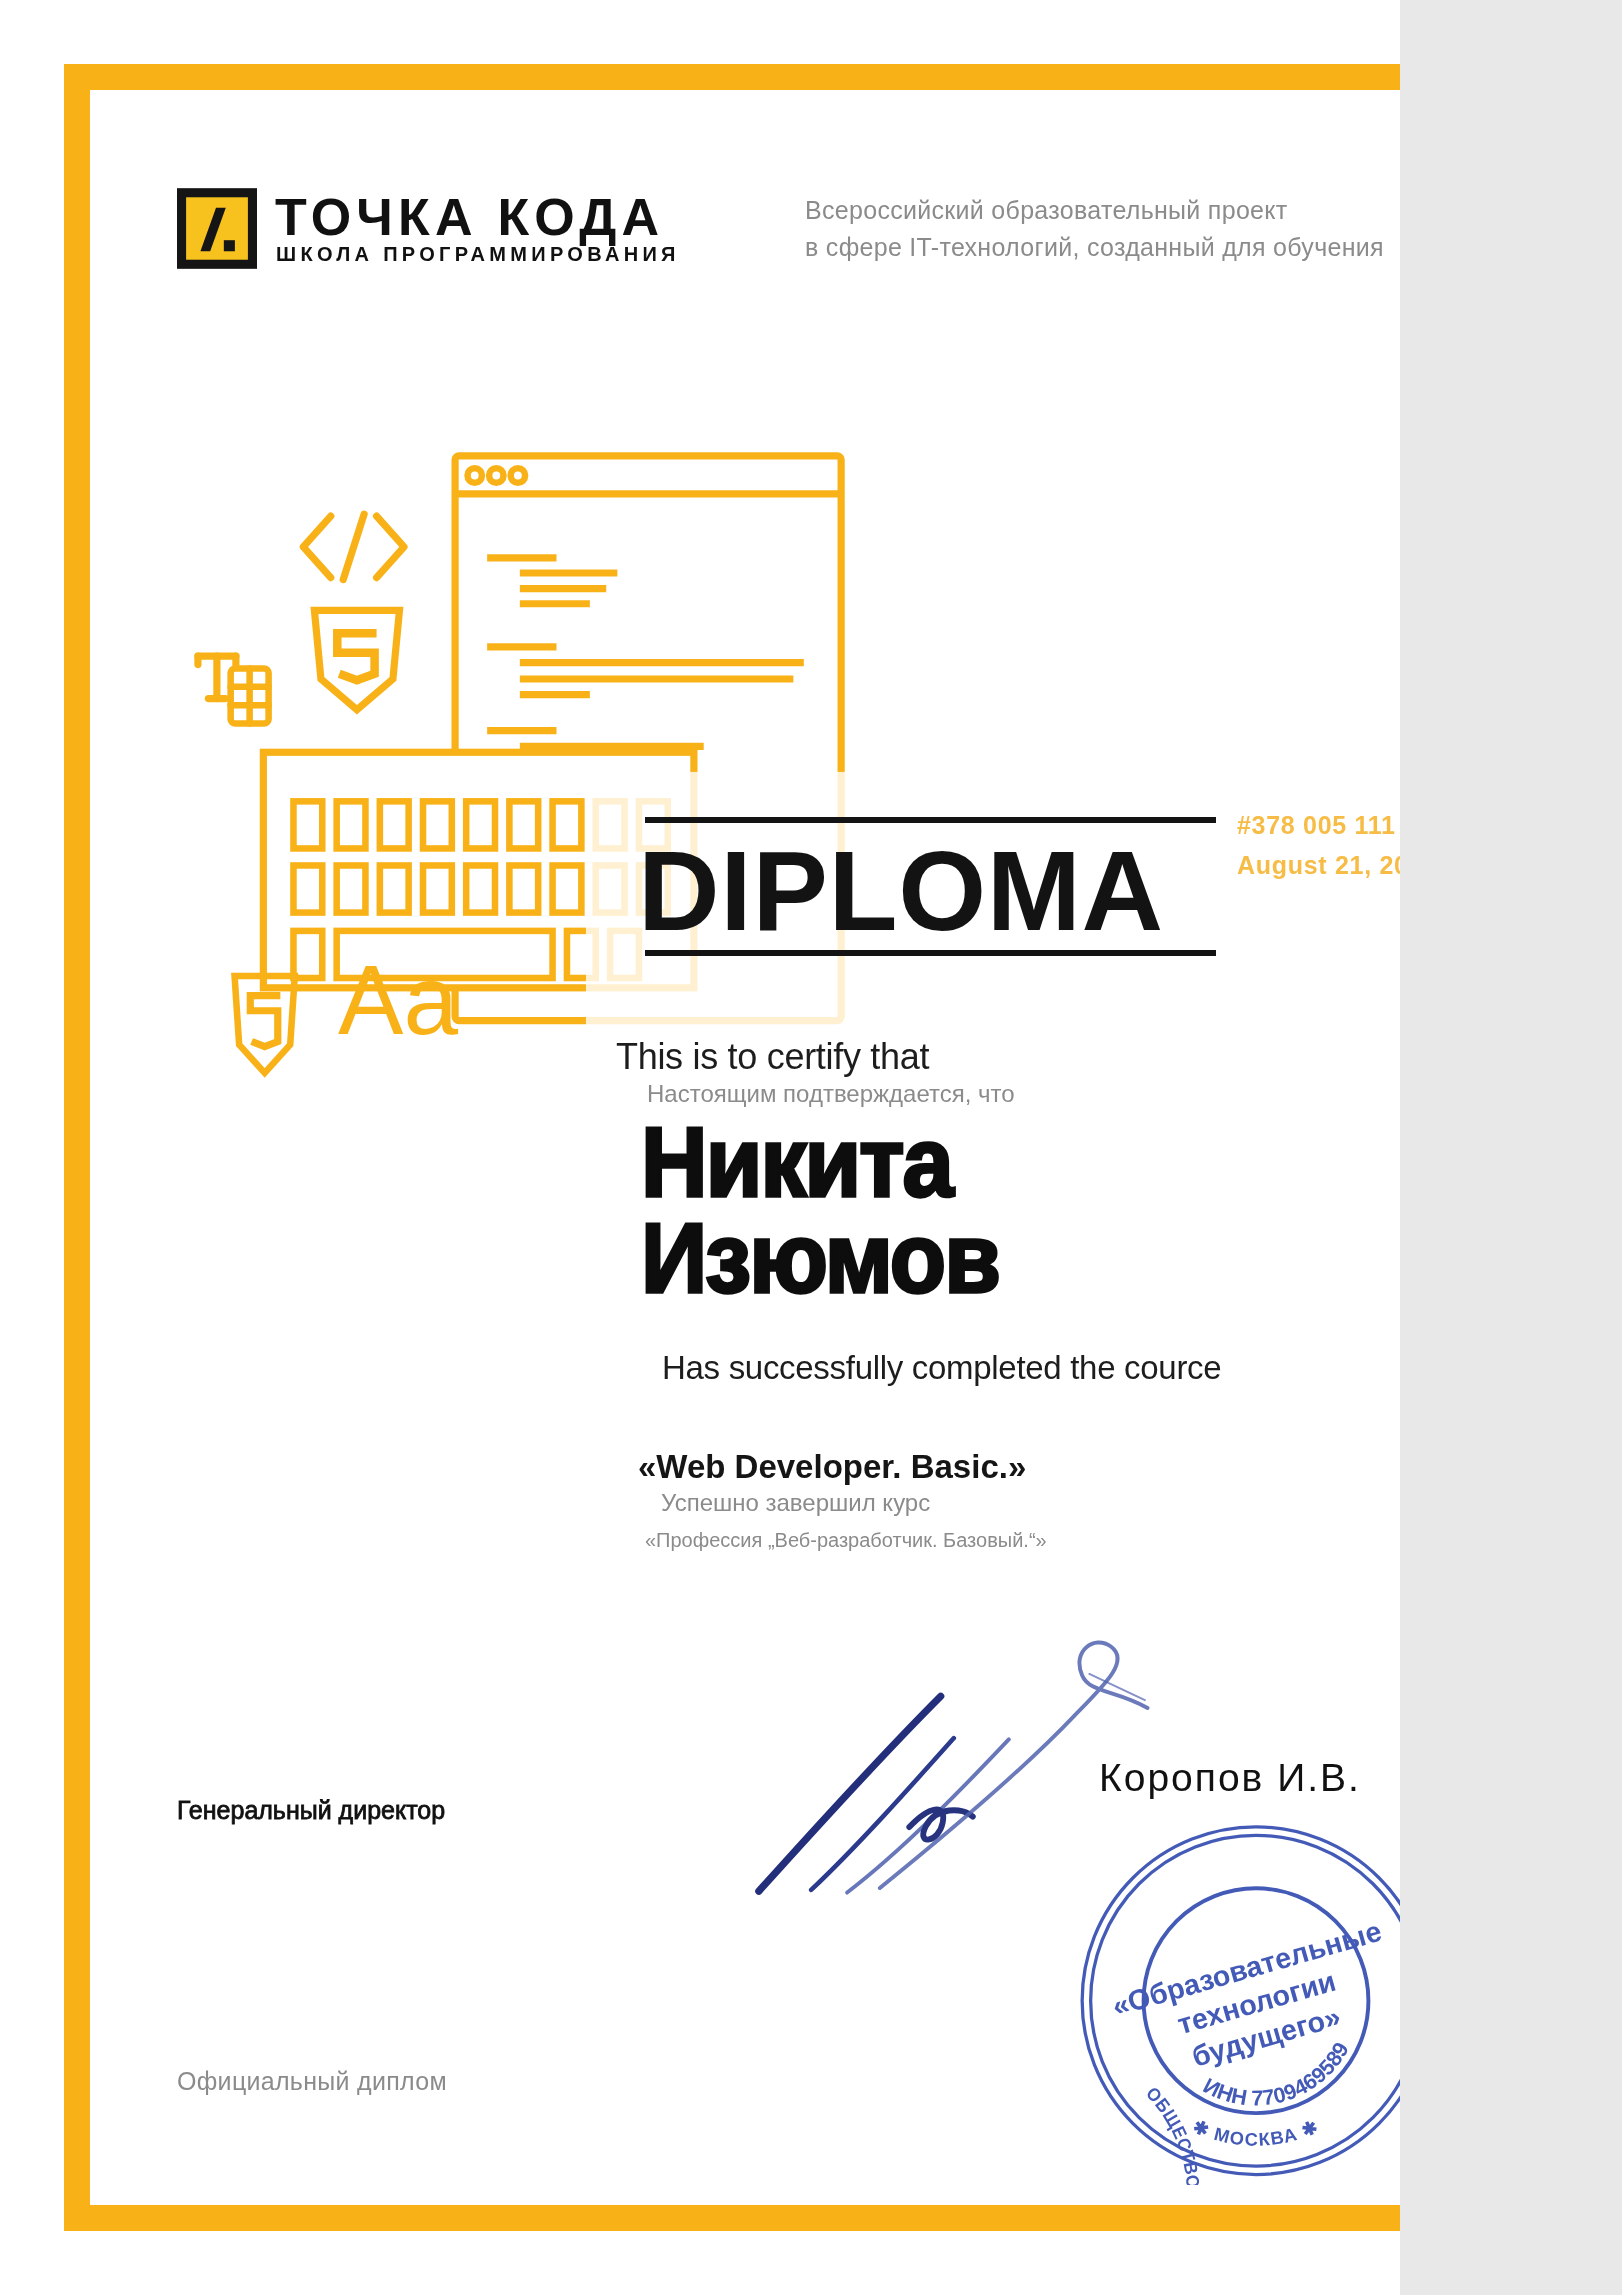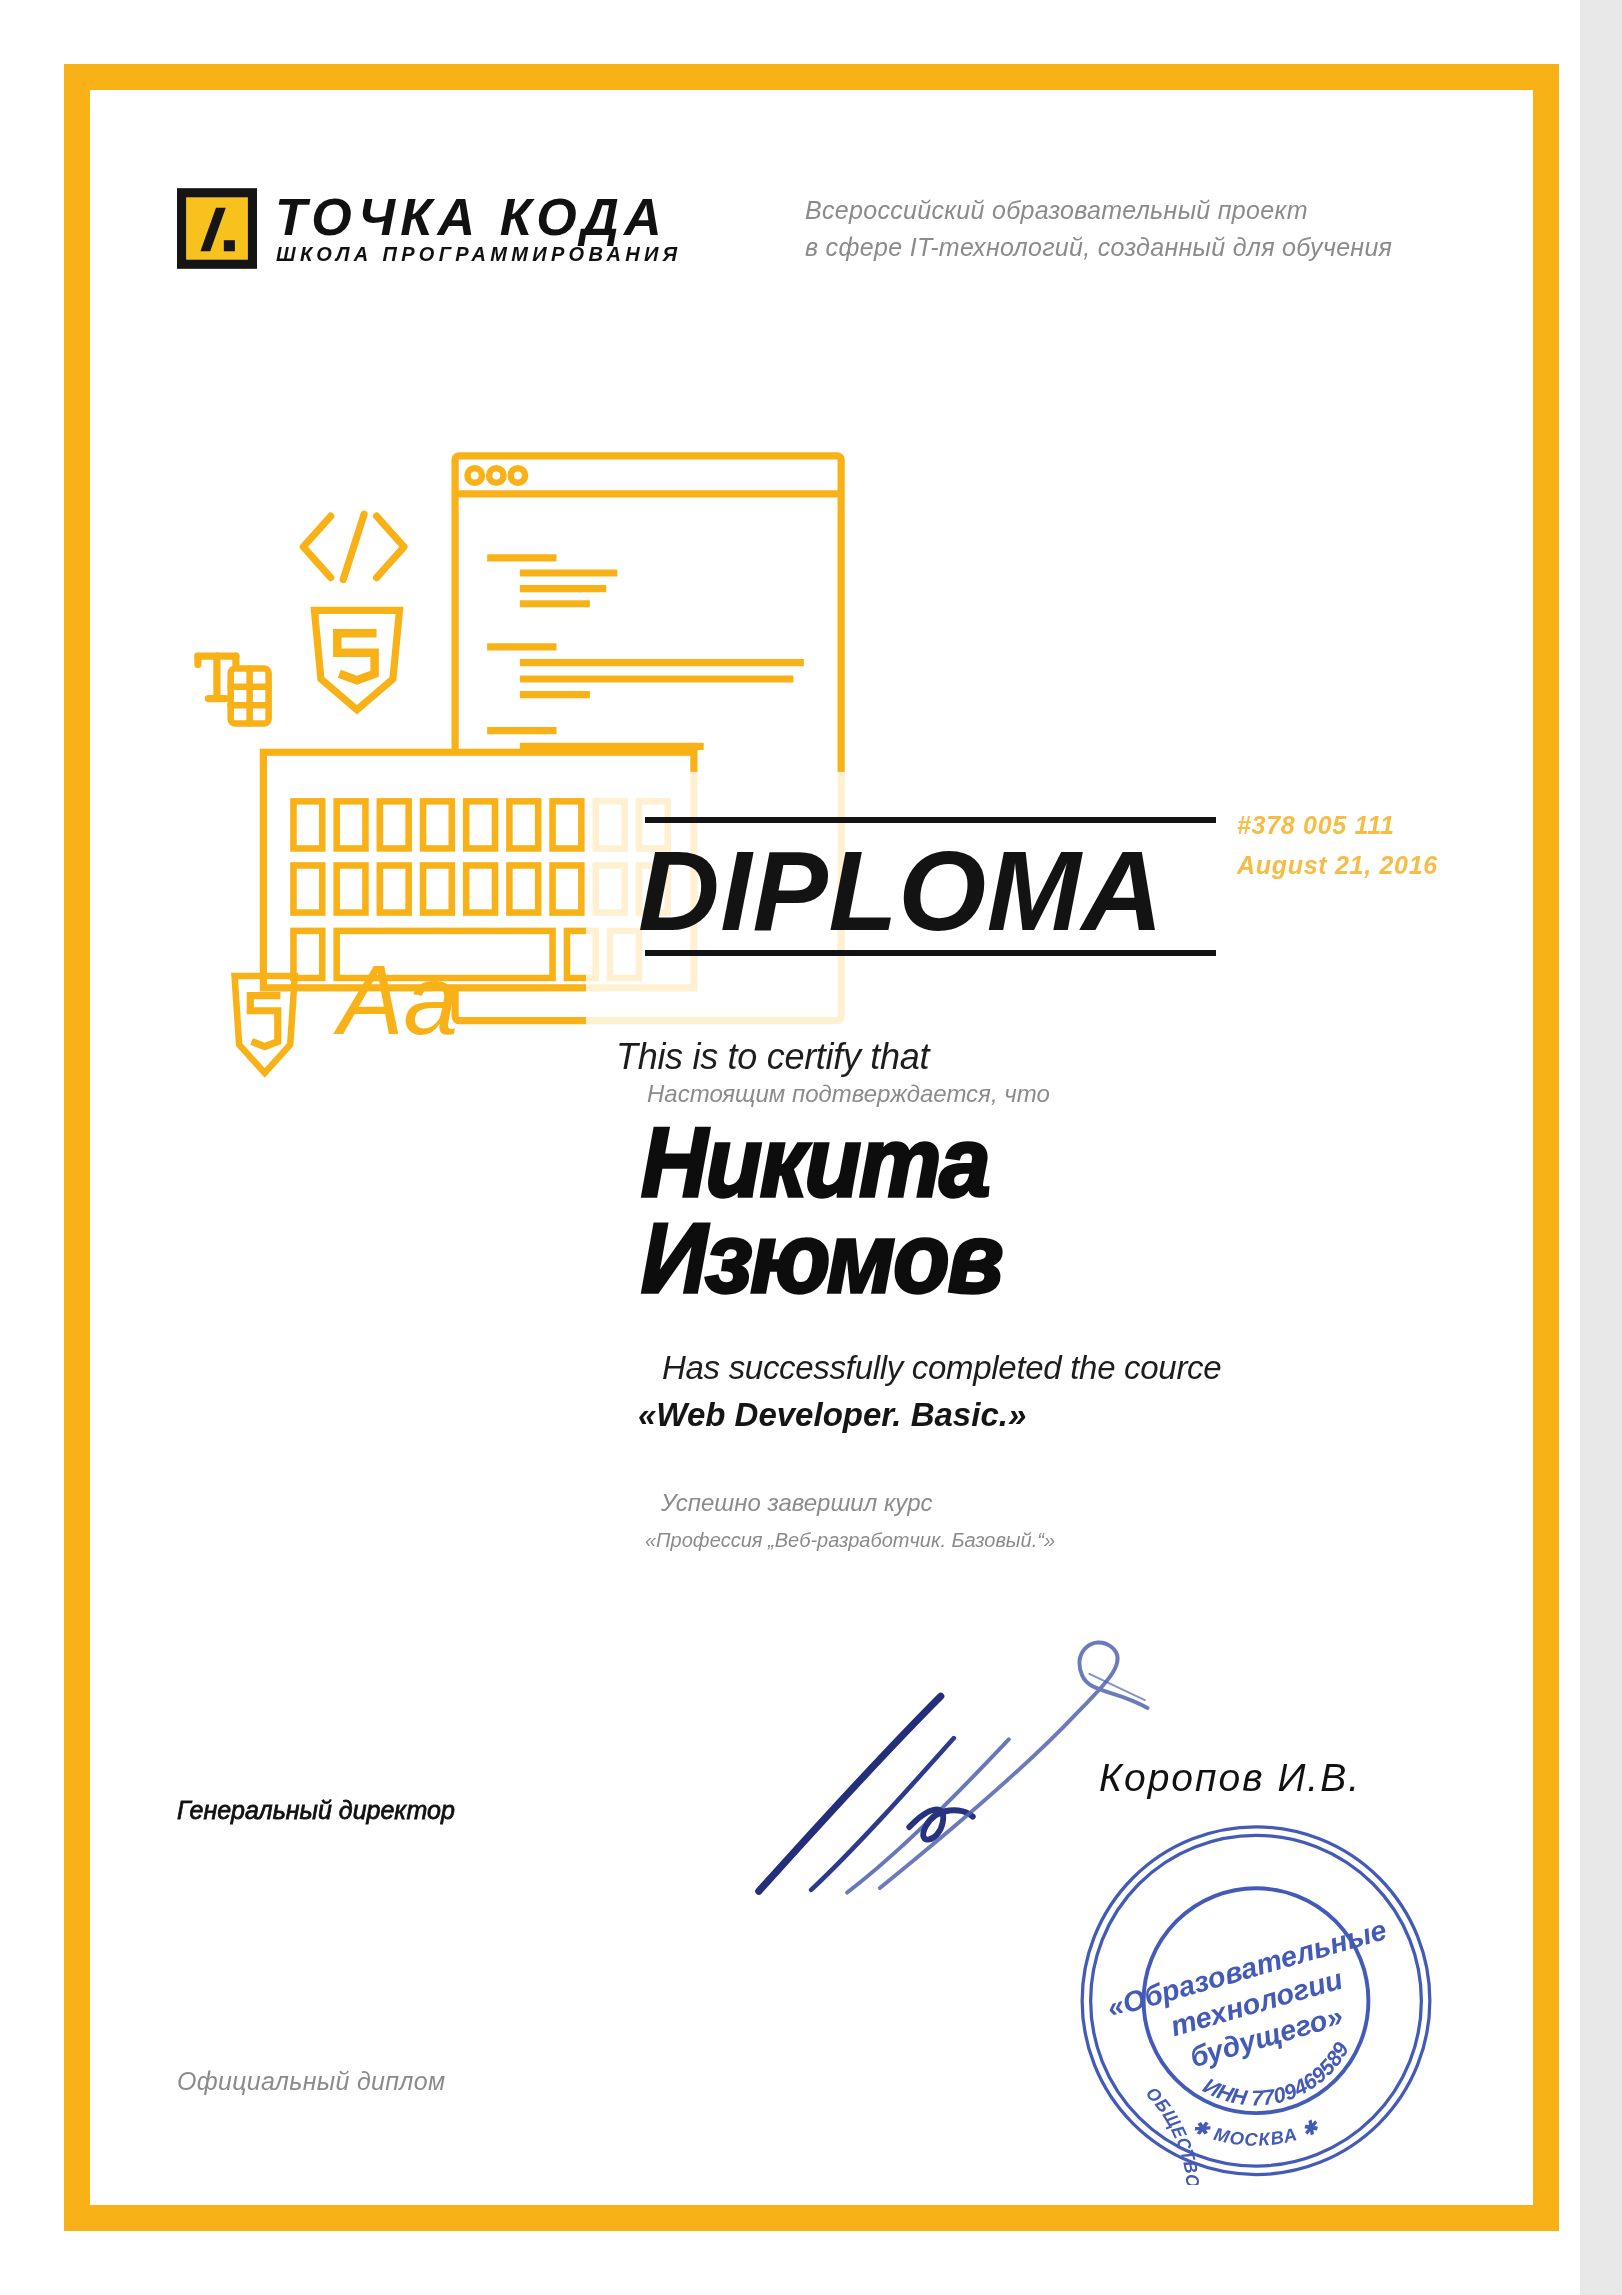--- a/index.html
+++ b/index.html
@@ -1,17 +1,17 @@
 <!DOCTYPE html>
 <html style="font-size:10.5px"><head>
 <meta charset="utf-8">
 <style>
   html,body{margin:0;padding:0;background:#e8e8e8;}
-  #page{position:relative;width:1580px;height:2295px;background:#ffffff;overflow:hidden;
-        font-family:"Liberation Sans",sans-serif;color:#151515;font-style:italic;}
+  #page{position:relative;width:1400px;height:2295px;background:#ffffff;overflow:hidden;
+        font-family:"Liberation Sans",sans-serif;color:#151515;}
   .abs{position:absolute;}
   
   #frame{left:64px;top:64px;width:1495px;height:2167px;border:26px solid #F8B218;box-sizing:border-box;}
   
   #logo-mark{left:177px;top:188px;width:80px;height:81px;}
   #brand{left:275px;top:187px;font-size:52px;font-weight:bold;letter-spacing:5.2px;color:#111;white-space:nowrap;}
   #tagline{left:276px;top:243px;font-size:20px;font-weight:bold;letter-spacing:4.3px;color:#111;white-space:nowrap;}
   #about{left:805px;top:192px;font-size:25px;line-height:37px;color:#8B8B8B;letter-spacing:0.3px;}
   
   #illustration{left:177px;top:412px;width:759px;height:674px;}
@@ -25,21 +25,21 @@
   #diploma-date{margin-top:11px;}
   
   #certify-en{left:616px;top:1036px;font-size:36px;color:#1d1d1d;letter-spacing:-0.3px;white-space:nowrap;}
   #certify-ru{left:647px;top:1080px;font-size:24px;color:#8B8B8B;white-space:nowrap;}
   
   #recipient{left:641px;top:1114px;transform:scaleX(.94);transform-origin:left top;}
   .name-line{font-size:98px;line-height:96px;font-weight:bold;color:#0d0d0d;
              letter-spacing:-2px;-webkit-text-stroke:3.3px #0d0d0d;white-space:nowrap;}
   
   #course-en{left:662px;top:1349px;font-size:33px;color:#1d1d1d;letter-spacing:-0.3px;white-space:nowrap;}
-  #course-name-en{left:638px;top:1396px;font-size:33px;font-weight:bold;color:#151515;white-space:nowrap;}
+  #course-name-en{left:638px;top:1448px;font-size:33px;font-weight:bold;color:#151515;white-space:nowrap;}
   #course-ru{left:661px;top:1489px;font-size:24px;color:#8B8B8B;white-space:nowrap;}
   #course-name-ru{left:645px;top:1529px;font-size:20px;color:#8B8B8B;white-space:nowrap;}
   
   #role{left:177px;top:1796px;font-size:25px;color:#111;-webkit-text-stroke:0.8px #111;white-space:nowrap;}
   #director-name{left:1099px;top:1756px;font-size:39px;letter-spacing:2px;color:#111;white-space:nowrap;}
   #signature{left:713px;top:1590px;width:445px;height:308px;}
   #stamp{left:1073px;top:1819px;width:366px;height:366px;opacity:.95;}
   
   #footer{left:177px;top:2061px;font-size:25px;line-height:41px;color:#8B8B8B;letter-spacing:0.3px;}
 </style>

